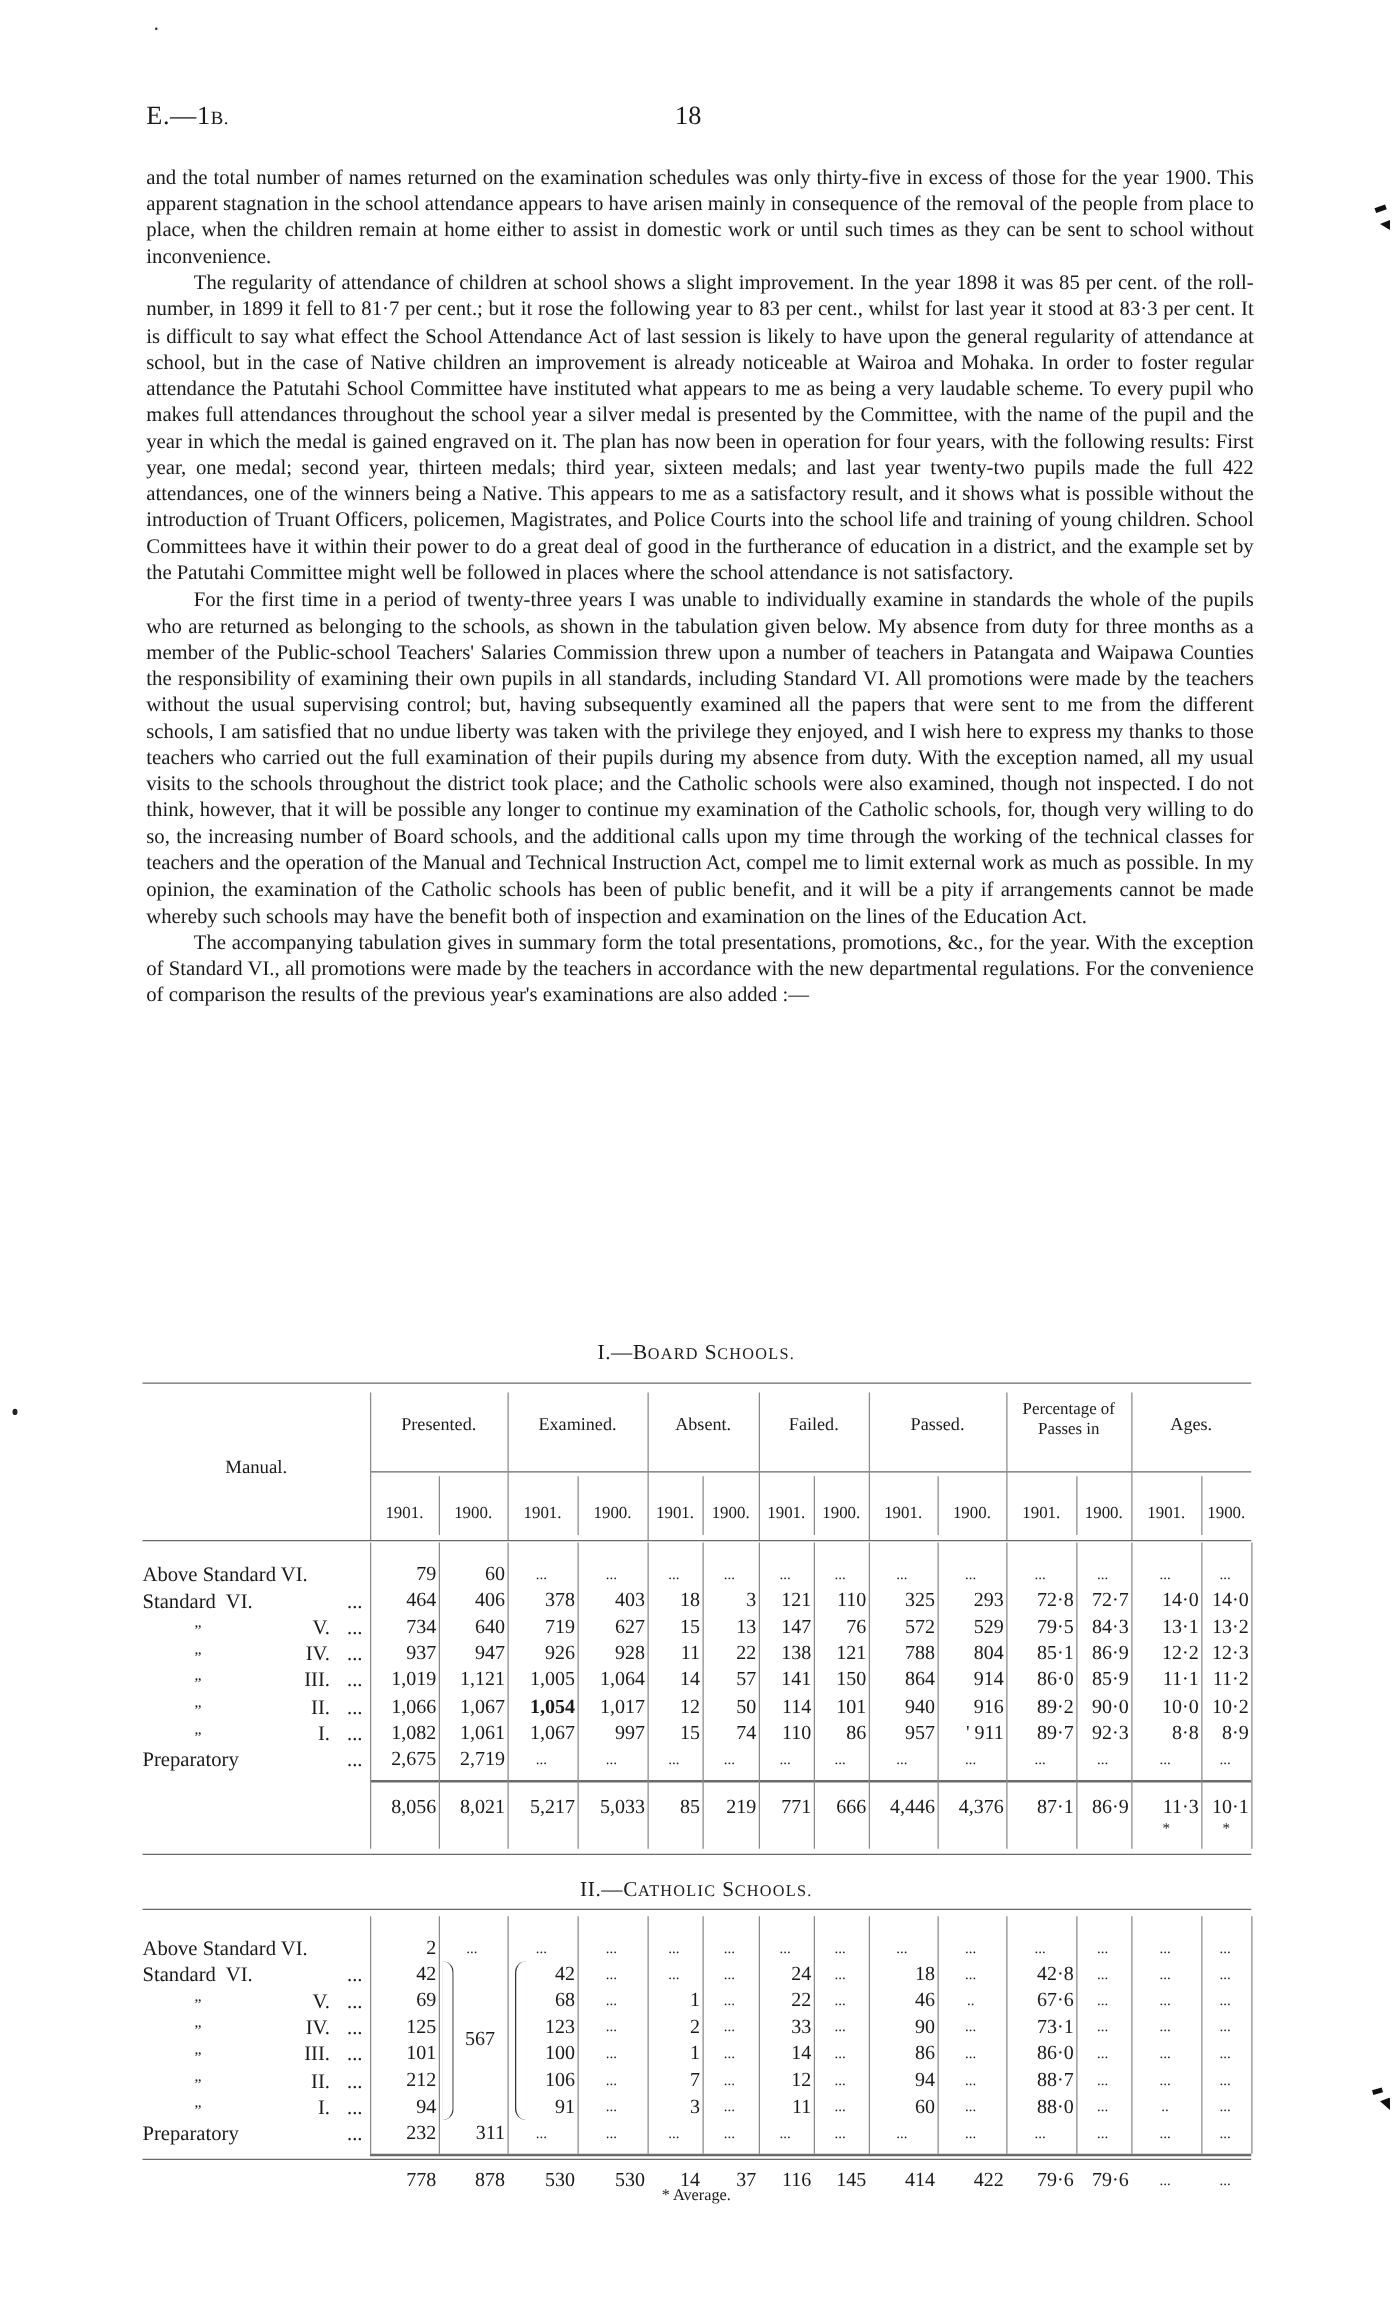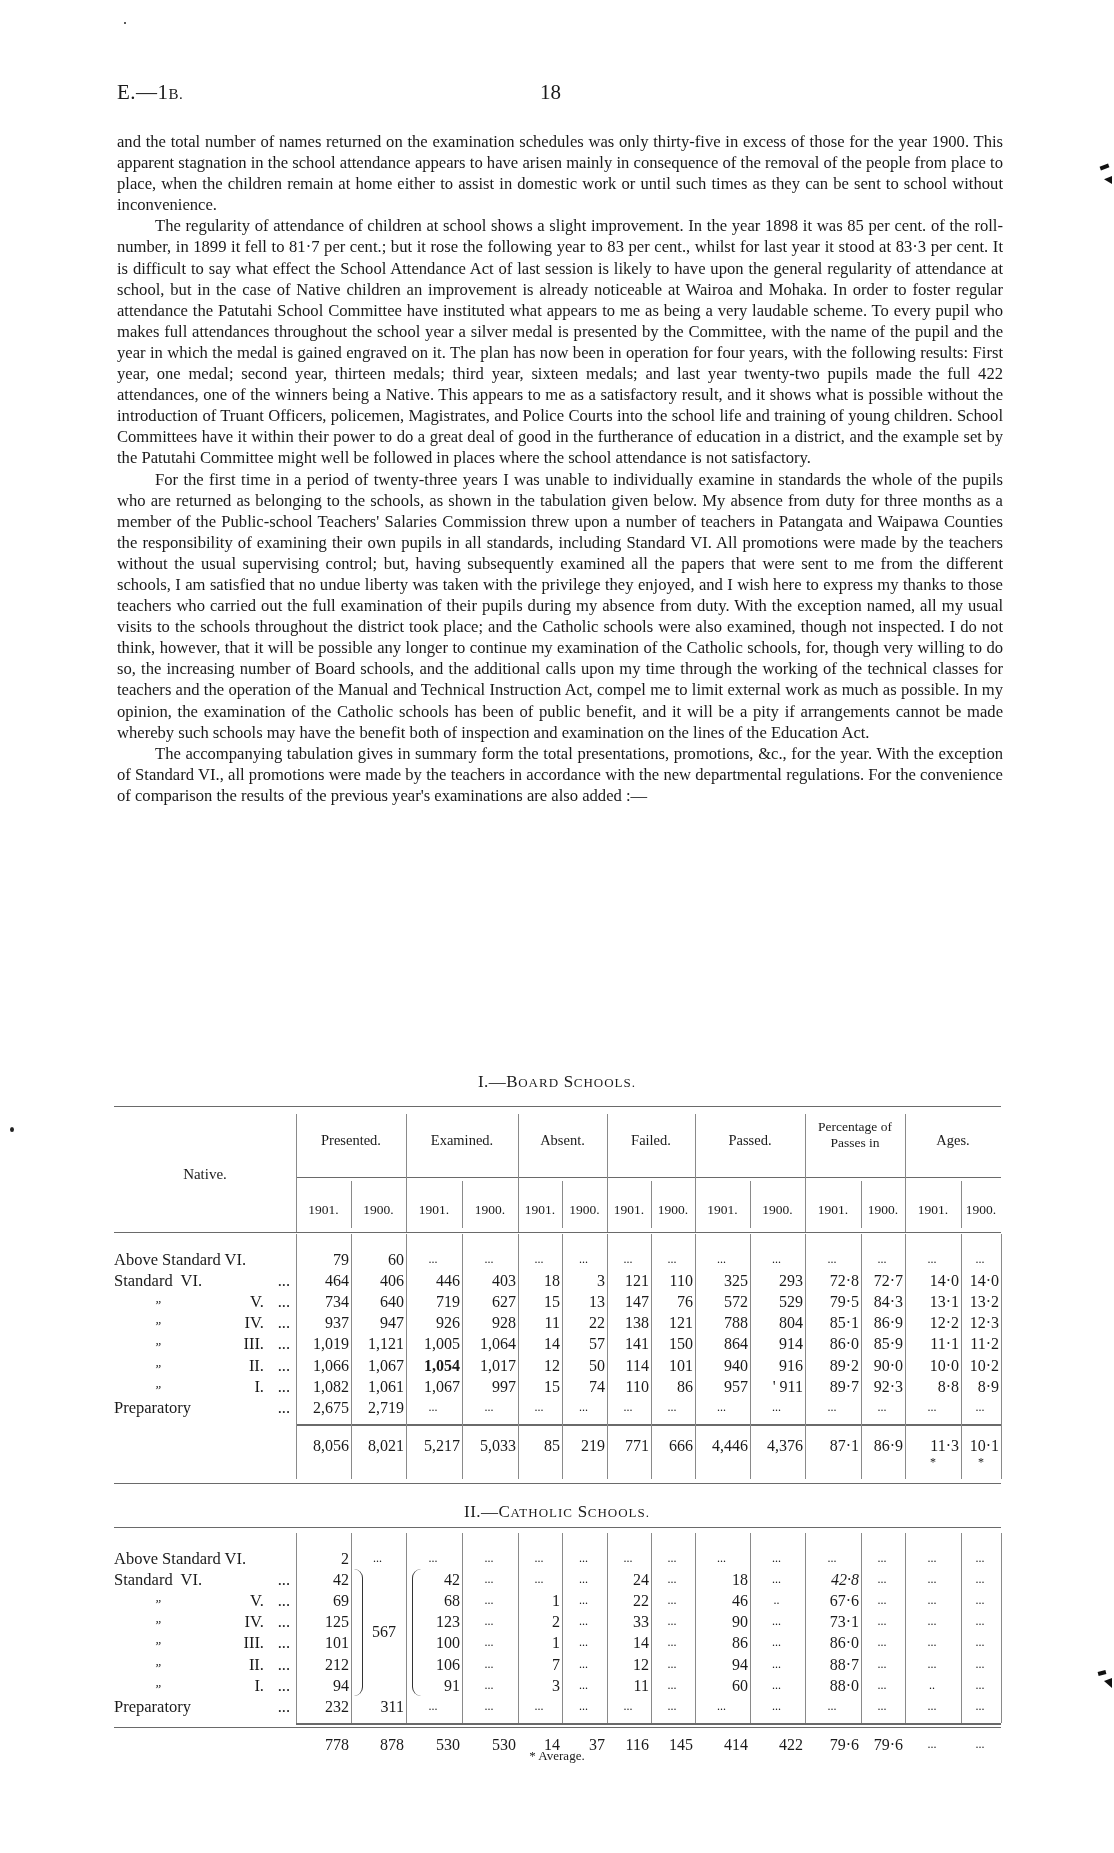--- a/index.html
+++ b/index.html
@@ -57,21 +57,21 @@
 
 <div class="abs title" style="top:1502px;">
   <span>II.—C</span><span class="sc">ATHOLIC</span><span> S</span><span class="sc">CHOOLS.</span>
 </div>
 
 <div id="catholic-table"></div>
 
 <div class="abs" style="left:0;width:1114px;top:1748px;text-align:center;font-family:'Liberation Serif',serif;font-size:13px;">* Average.</div>
 
 <div class="abs rule" style="left: 114px; top: 1106px; width: 887px; height: 1px;"></div>
-<div class="cell c lbl" style="left: 114px; top: 1164px; width: 182px; font-size: 15px;">Native.</div>
+<div class="cell c lbl" style="left: 114px; top: 1164px; width: 182px; font-size: 15px;">Manual.</div>
 <div class="cell c hd" style="left: 296px; top: 1130px; width: 110px;">Presented.</div>
 <div class="cell c hd" style="left: 406px; top: 1130px; width: 112px;">Examined.</div>
 <div class="cell c hd" style="left: 518px; top: 1130px; width: 89px;">Absent.</div>
 <div class="cell c hd" style="left: 607px; top: 1130px; width: 88px;">Failed.</div>
 <div class="cell c hd" style="left: 695px; top: 1130px; width: 110px;">Passed.</div>
 <div class="cell c hd" style="left: 805px; top: 1119px; width: 100px; white-space: normal; line-height: 16px; height: 34px; font-size: 13.5px; padding: 0px 4px; box-sizing: border-box;">Percentage of Passes in</div>
 <div class="cell c hd" style="left: 905px; top: 1130px; width: 96px;">Ages.</div>
 <div class="abs rule" style="left: 296px; top: 1177px; width: 705px; height: 1px;"></div>
 <div class="cell c yr" style="left: 296px; top: 1199px; width: 55px;">1901.</div>
 <div class="cell c yr" style="left: 351px; top: 1199px; width: 55px;">1900.</div>
@@ -114,21 +114,21 @@
 <div class="cell c" style="left: 695px; top: 1249px; width: 53px; font-size: 12px;">...</div>
 <div class="cell c" style="left: 750px; top: 1249px; width: 53px; font-size: 12px;">...</div>
 <div class="cell c" style="left: 805px; top: 1249px; width: 54px; font-size: 12px;">...</div>
 <div class="cell c" style="left: 861px; top: 1249px; width: 42px; font-size: 12px;">...</div>
 <div class="cell c" style="left: 905px; top: 1249px; width: 54px; font-size: 12px;">...</div>
 <div class="cell c" style="left: 961px; top: 1249px; width: 38px; font-size: 12px;">...</div>
 <div class="cell l lbl" style="left: 114px; top: 1270.1px; width: 180px; white-space: pre;">Standard  VI.</div>
 <div class="cell r lbl" style="left: 246px; top: 1270.1px; width: 44px;">...</div>
 <div class="cell r" style="left: 296px; top: 1270.1px; width: 53px;">464</div>
 <div class="cell r" style="left: 351px; top: 1270.1px; width: 53px;">406</div>
-<div class="cell r" style="left: 406px; top: 1270.1px; width: 54px;">446</div>
+<div class="cell r" style="left: 406px; top: 1270.1px; width: 54px;">378</div>
 <div class="cell r" style="left: 462px; top: 1270.1px; width: 54px;">403</div>
 <div class="cell r" style="left: 518px; top: 1270.1px; width: 42px;">18</div>
 <div class="cell r" style="left: 562px; top: 1270.1px; width: 43px;">3</div>
 <div class="cell r" style="left: 607px; top: 1270.1px; width: 42px;">121</div>
 <div class="cell r" style="left: 651px; top: 1270.1px; width: 42px;">110</div>
 <div class="cell r" style="left: 695px; top: 1270.1px; width: 53px;">325</div>
 <div class="cell r" style="left: 750px; top: 1270.1px; width: 53px;">293</div>
 <div class="cell r" style="left: 805px; top: 1270.1px; width: 54px;">72·8</div>
 <div class="cell r" style="left: 861px; top: 1270.1px; width: 42px;">72·7</div>
 <div class="cell r" style="left: 905px; top: 1270.1px; width: 54px;">14·0</div>
@@ -288,21 +288,21 @@
 <div class="cell r" style="left: 296px; top: 1569.1px; width: 53px;">42</div>
 <div class="cell r" style="left: 351px; top: 1569.1px; width: 53px;"></div>
 <div class="cell r" style="left: 406px; top: 1569.1px; width: 54px;">42</div>
 <div class="cell c" style="left: 462px; top: 1569.1px; width: 54px; font-size: 12px;">...</div>
 <div class="cell c" style="left: 518px; top: 1569.1px; width: 42px; font-size: 12px;">...</div>
 <div class="cell c" style="left: 562px; top: 1569.1px; width: 43px; font-size: 12px;">...</div>
 <div class="cell r" style="left: 607px; top: 1569.1px; width: 42px;">24</div>
 <div class="cell c" style="left: 651px; top: 1569.1px; width: 42px; font-size: 12px;">...</div>
 <div class="cell r" style="left: 695px; top: 1569.1px; width: 53px;">18</div>
 <div class="cell c" style="left: 750px; top: 1569.1px; width: 53px; font-size: 12px;">...</div>
-<div class="cell r" style="left: 805px; top: 1569.1px; width: 54px; font-style: italic;">42·8</div>
+<div class="cell r" style="left: 805px; top: 1569.1px; width: 54px;">42·8</div>
 <div class="cell c" style="left: 861px; top: 1569.1px; width: 42px; font-size: 12px;">...</div>
 <div class="cell c" style="left: 905px; top: 1569.1px; width: 54px; font-size: 12px;">...</div>
 <div class="cell c" style="left: 961px; top: 1569.1px; width: 38px; font-size: 12px;">...</div>
 <div class="cell l lbl" style="left: 154px; top: 1593.2px; width: 14px; font-size: 13px; font-style: italic;">”</div>
 <div class="cell r lbl" style="left: 114px; top: 1590.2px; width: 150px;">V.</div>
 <div class="cell r lbl" style="left: 246px; top: 1590.2px; width: 44px;">...</div>
 <div class="cell r" style="left: 296px; top: 1590.2px; width: 53px;">69</div>
 <div class="cell r" style="left: 351px; top: 1590.2px; width: 53px;"></div>
 <div class="cell r" style="left: 406px; top: 1590.2px; width: 54px;">68</div>
 <div class="cell c" style="left: 462px; top: 1590.2px; width: 54px; font-size: 12px;">...</div>

